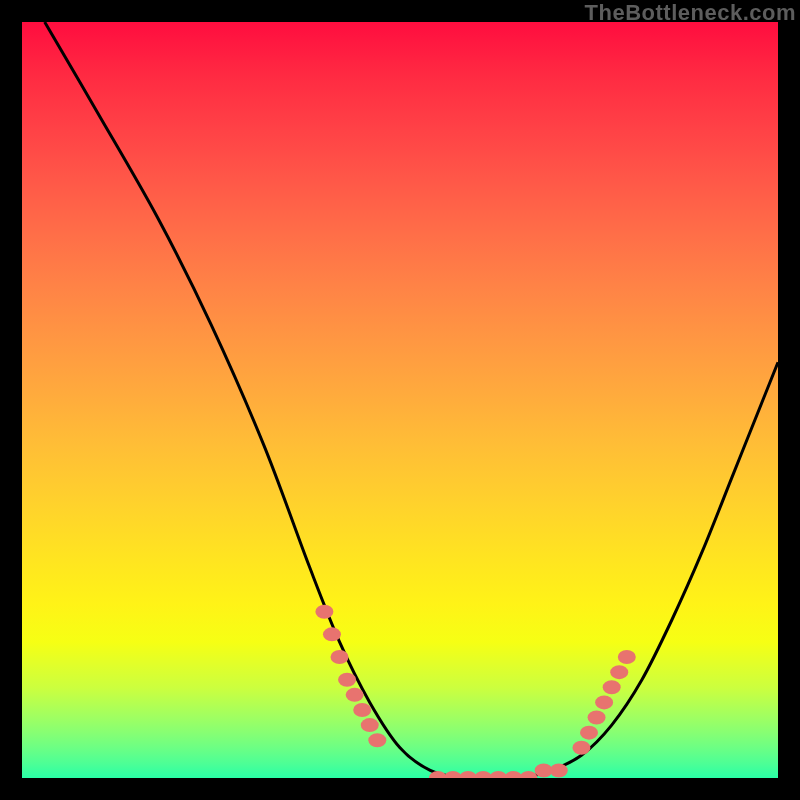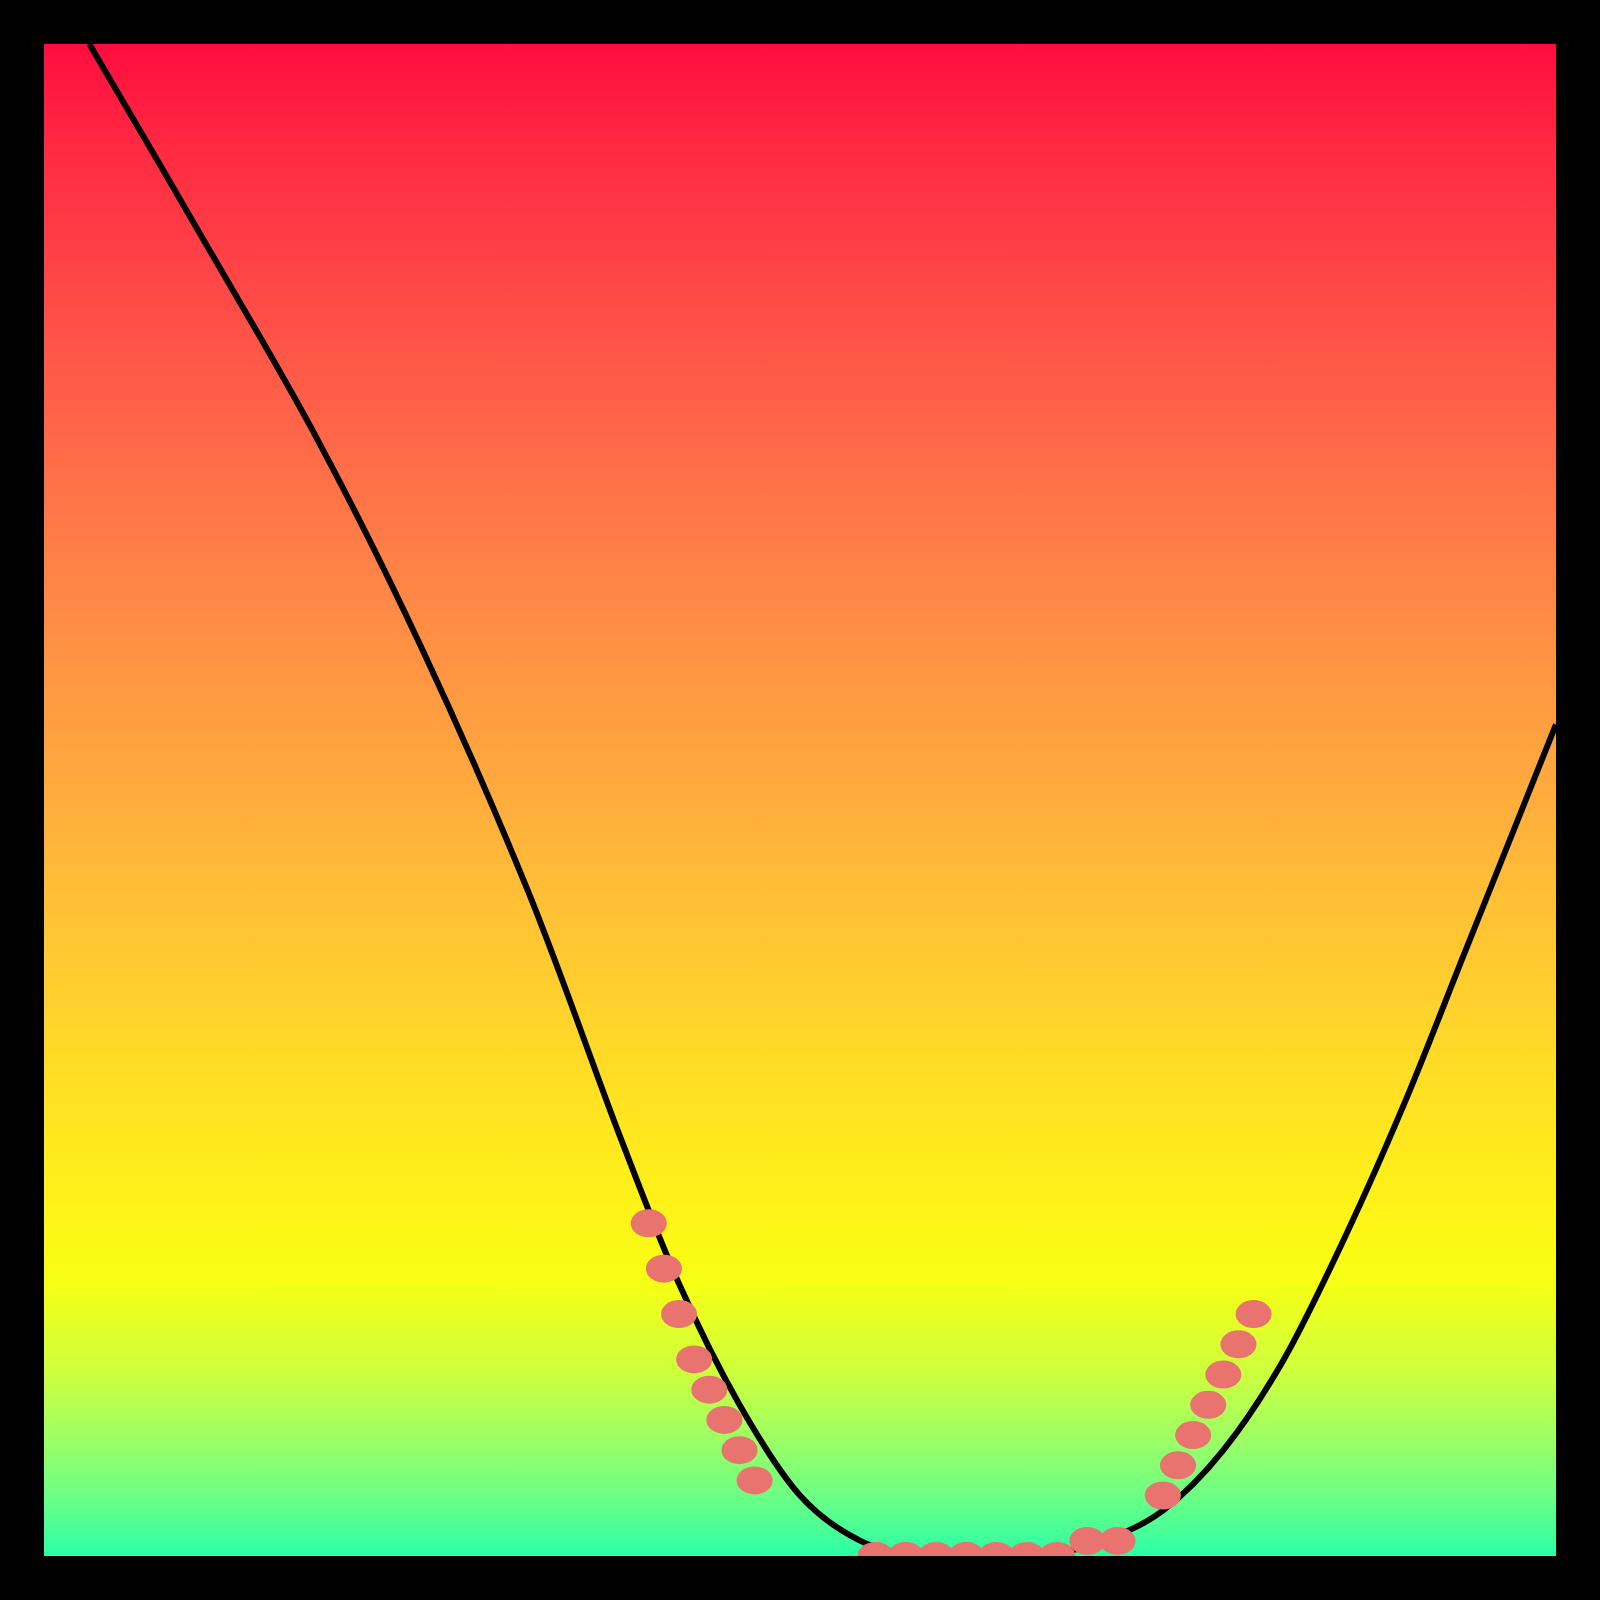--- a/index.html
+++ b/index.html
@@ -91,13 +91,14 @@
           <ellipse cx="559.4399999999999" cy="725.76" rx="9" ry="7" fill="#e8736f"></ellipse>
           <ellipse cx="567" cy="710.64" rx="9" ry="7" fill="#e8736f"></ellipse>
           <ellipse cx="574.5600000000001" cy="695.52" rx="9" ry="7" fill="#e8736f"></ellipse>
           <ellipse cx="582.12" cy="680.4" rx="9" ry="7" fill="#e8736f"></ellipse>
           <ellipse cx="589.6800000000001" cy="665.28" rx="9" ry="7" fill="#e8736f"></ellipse>
           <ellipse cx="597.24" cy="650.16" rx="9" ry="7" fill="#e8736f"></ellipse>
           <ellipse cx="604.8000000000001" cy="635.04" rx="9" ry="7" fill="#e8736f"></ellipse>
         </g>
     </svg>
   </div>
+  <div class="watermark">TheBottleneck.com</div>
 </div>
 
 </body></html>

